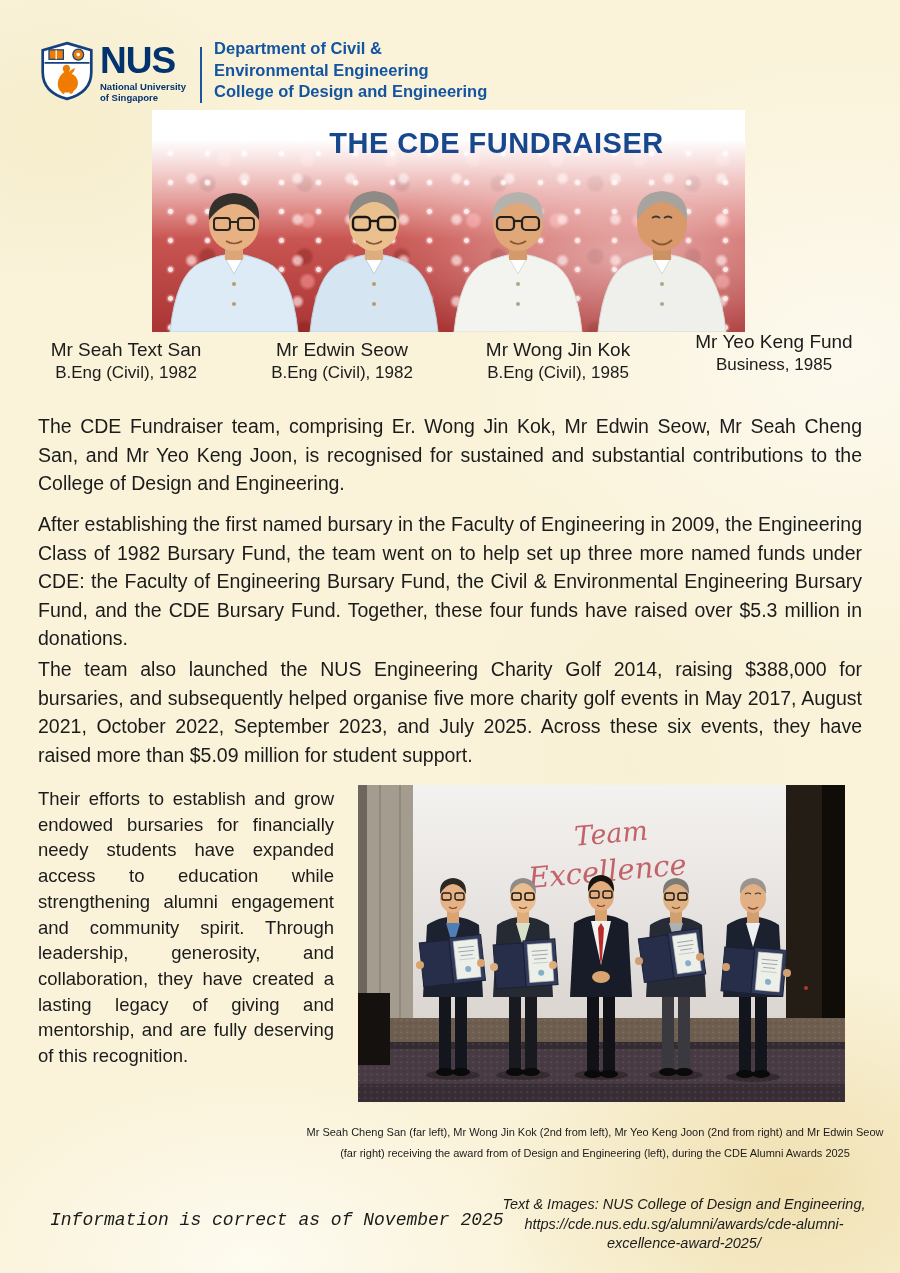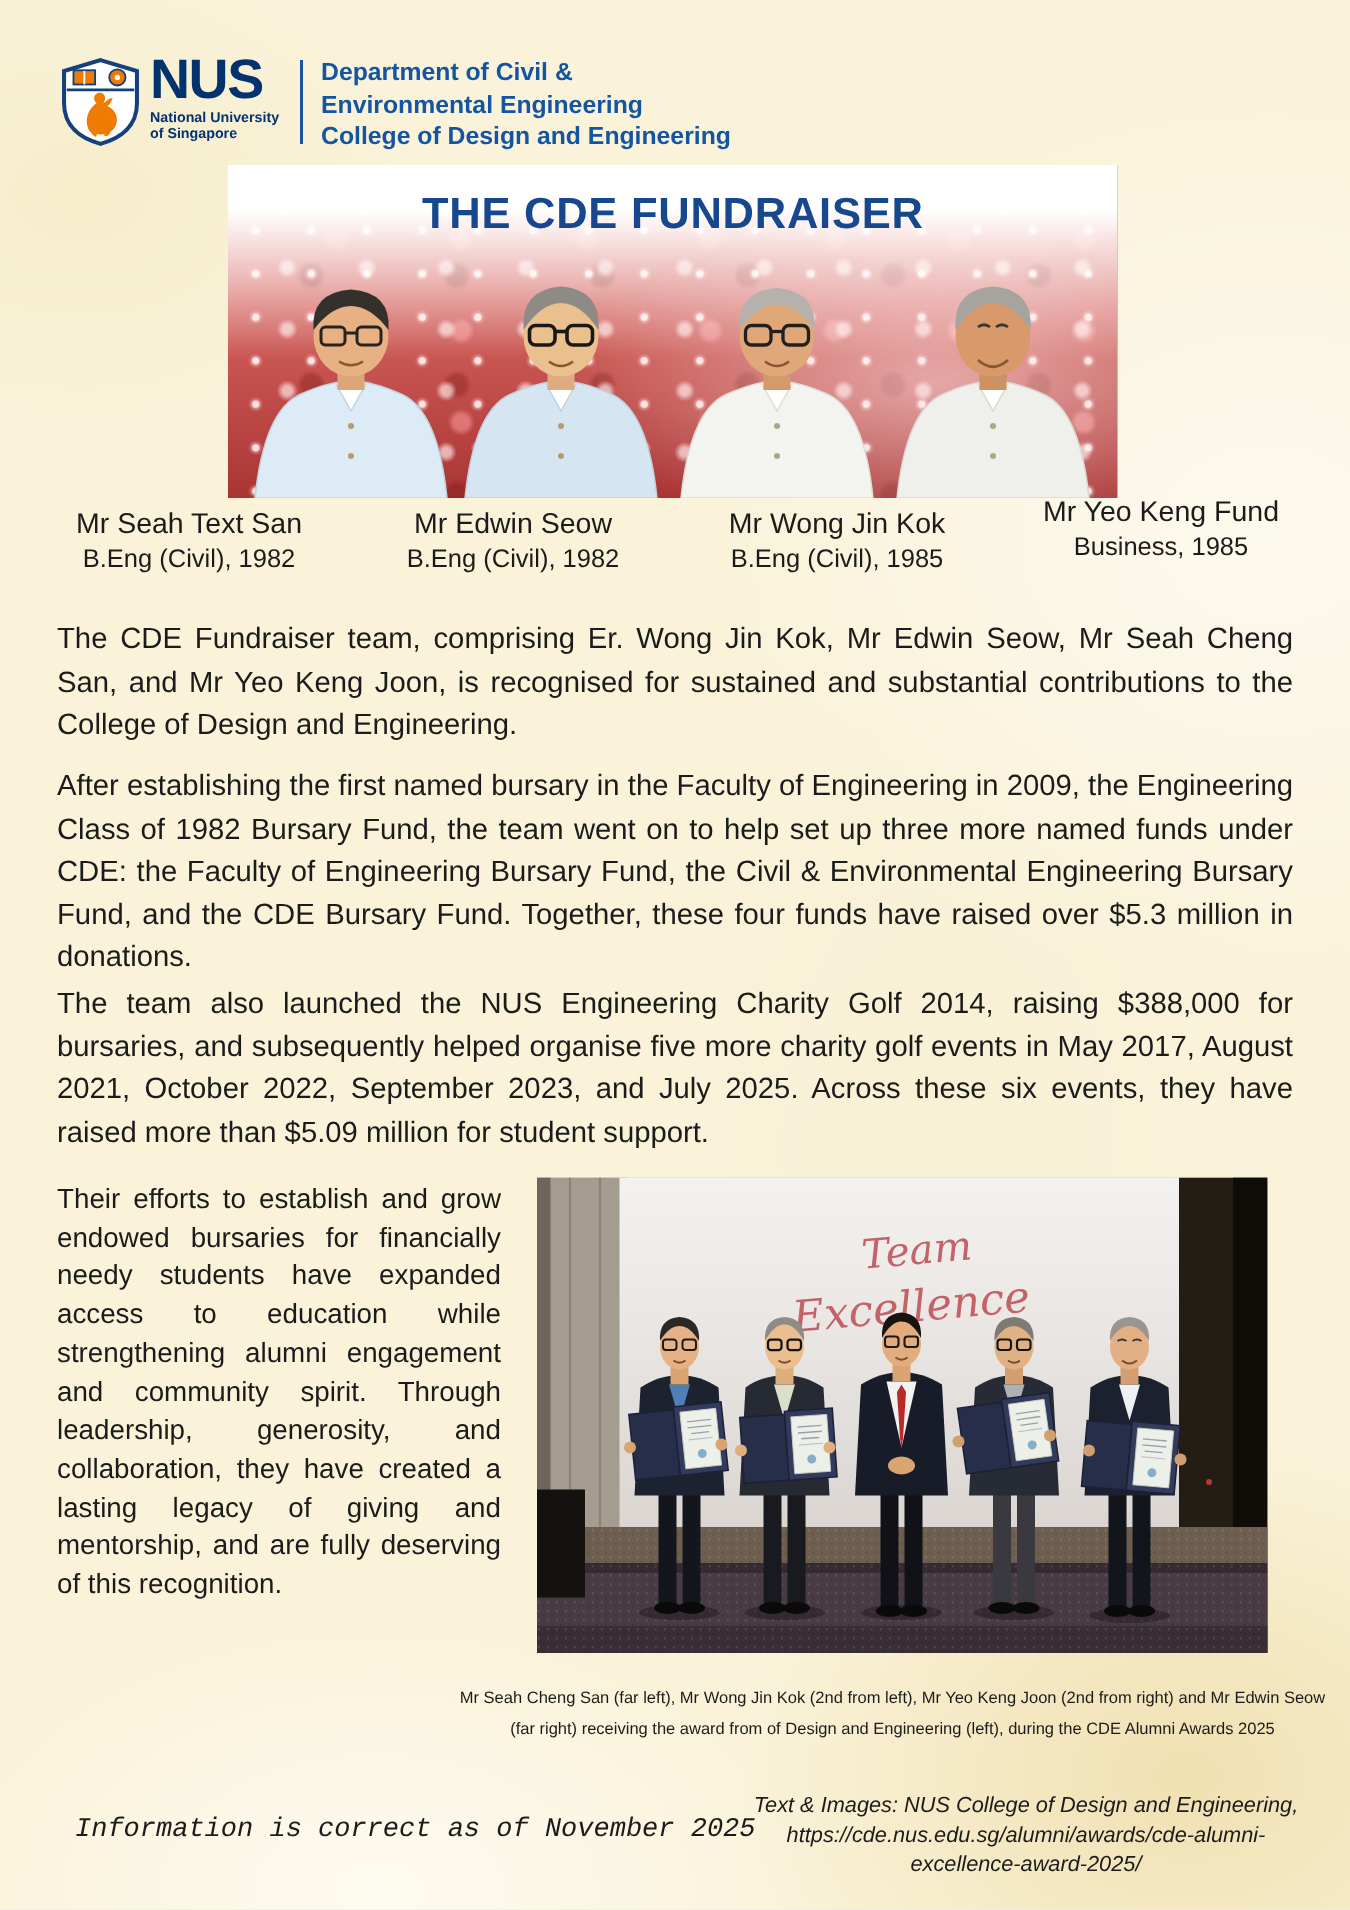--- a/index.html
+++ b/index.html
@@ -9,21 +9,21 @@
     background-color:#faf3da;
     background-image:
       radial-gradient(ellipse 430px 320px at 88% 93%, rgba(235,214,155,0.65), transparent 70%),
       radial-gradient(ellipse 520px 420px at 94% 28%, rgba(253,250,241,0.85), transparent 72%),
       radial-gradient(ellipse 330px 240px at 6% 10%, rgba(244,233,195,0.6), transparent 70%),
       radial-gradient(ellipse 420px 260px at 28% 99%, rgba(255,253,247,0.75), transparent 70%),
       radial-gradient(ellipse 300px 500px at 70% 60%, rgba(247,238,208,0.5), transparent 75%);
   }
   .abs{position:absolute;}
   
-  #logo-block{left:40px;top:36px;display:flex;align-items:flex-start;}
+  #logo-block{left:40px;top:36px;display:flex;align-items:flex-end;}
   #shield{width:54px;height:64px;}
   #nus-word{margin-left:6px;}
   #nus-acronym{font-size:37px;font-weight:700;color:#03336e;line-height:34px;letter-spacing:-1px;}
   #nus-univ{font-size:9.5px;font-weight:700;color:#03336e;line-height:11px;white-space:pre-line;margin-top:3px;}
   #logo-divider{width:2px;height:56px;background:#1a55a0;margin:4px 12px 0 14px;}
   #dept-text{font-size:16.5px;font-weight:700;color:#1455a2;line-height:21.5px;white-space:pre-line;margin-top:2px;}
   
   #banner{left:152px;top:110px;width:593px;height:222px;overflow:hidden;}
   #banner-bg{position:absolute;inset:0;
     background-color:#b23c3c;
@@ -31,21 +31,21 @@
       radial-gradient(circle, rgba(255,255,255,0.85) 0 2px, rgba(255,195,195,0.4) 3px, transparent 5px),
       radial-gradient(circle, rgba(255,228,228,0.7) 0 3px, transparent 7px),
       radial-gradient(circle, rgba(255,165,165,0.5) 0 5px, transparent 9px),
       radial-gradient(circle, rgba(120,20,20,0.35) 0 6px, transparent 10px),
       linear-gradient(180deg,#eb9a95 0%,#d2605b 45%,#a93434 100%);
     background-size:37px 29px,53px 41px,83px 61px,97px 73px,100% 100%;
     background-position:0 0,13px 7px,31px 19px,7px 37px,0 0;}
   #banner-light{position:absolute;inset:0;background:radial-gradient(ellipse 60% 70% at 80% 65%, rgba(255,240,240,0.55), transparent 70%);}
   #banner-fade{position:absolute;inset:0;background:linear-gradient(180deg,#ffffff 0%,#ffffff 13%,rgba(255,255,255,0.6) 30%,rgba(255,255,255,0) 58%);}
   #banner-title{position:absolute;top:17px;left:0;width:100%;text-align:center;
-    font-size:29px;font-weight:700;color:#17488d;letter-spacing:0.5px;z-index:4;}
+    font-size:29px;font-weight:700;color:#17488d;letter-spacing:0.5px;z-index:4;padding-left:48px;}
   #banner-people{position:absolute;left:0;bottom:0;width:593px;height:170px;z-index:3;}
   
   #names-row{left:18px;top:338px;width:864px;display:flex;}
   .name-col{width:25%;text-align:center;}
   .person-name{font-size:19px;line-height:24px;}
   .person-degree{font-size:17px;line-height:21px;}
   .name-col:nth-child(4){transform:translateY(-8px);}
   
   .para{left:38px;width:824px;font-size:19.5px;line-height:28.5px;text-align:justify;}
   #para1{top:412px;}

